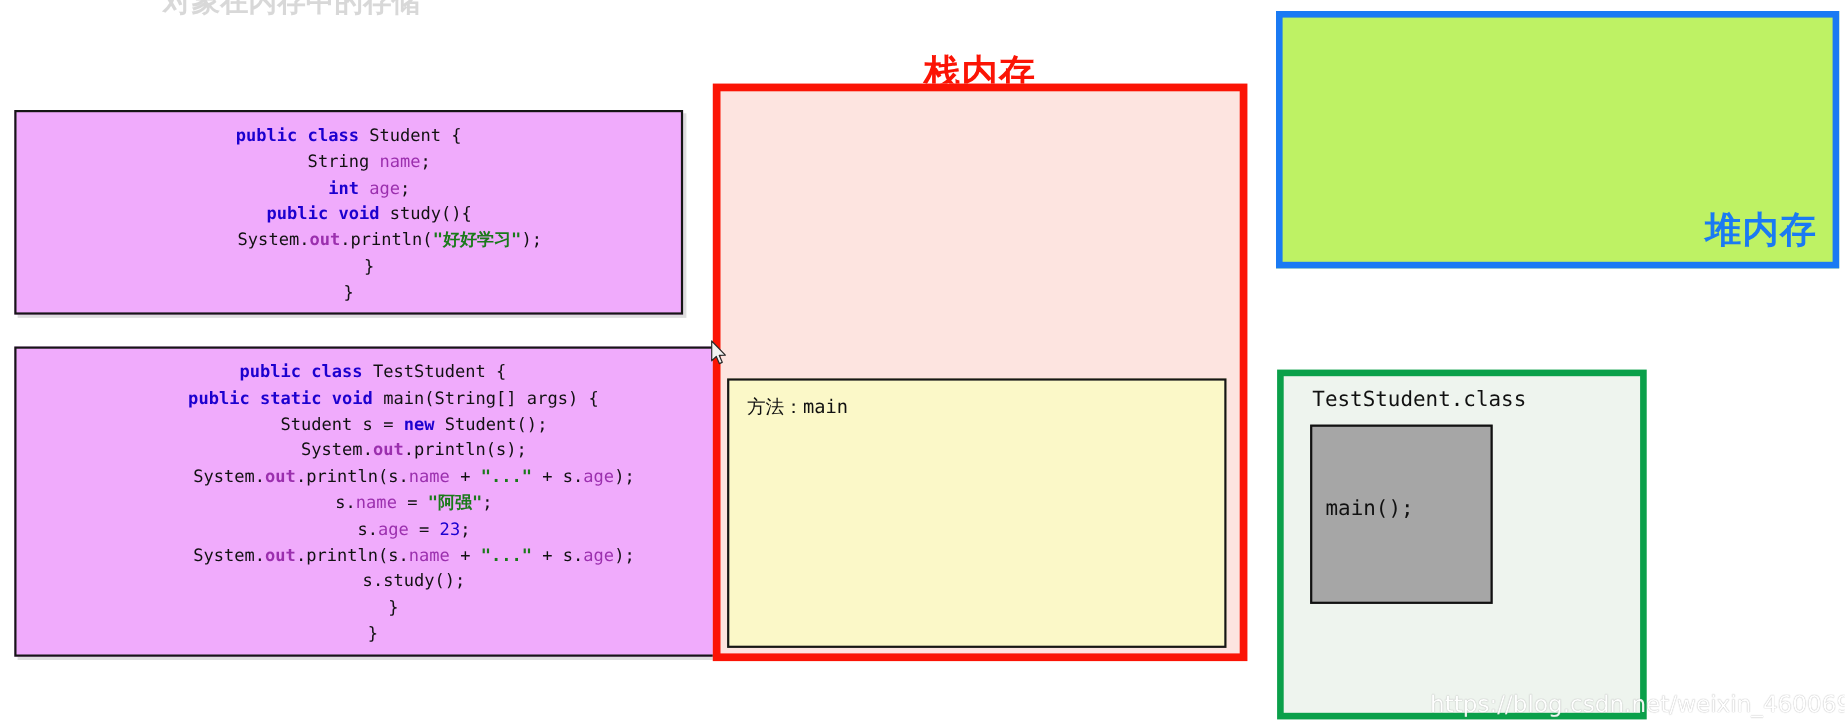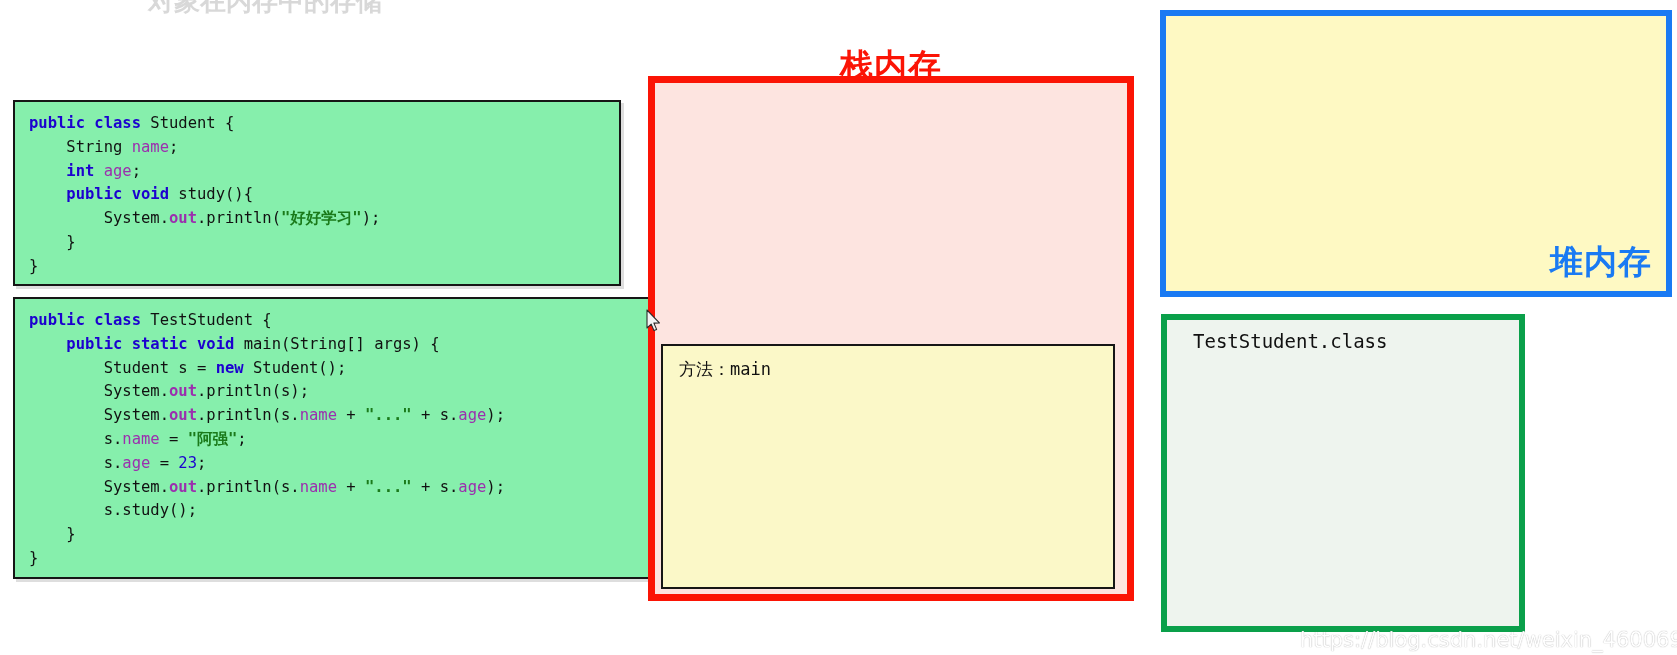--- a/index.html
+++ b/index.html
@@ -24,34 +24,35 @@
     font-size: 26px;
     font-weight: bold;
     color: #b9b9b9;
     white-space: nowrap;
     opacity: .55;
   }
 
   
   .code-box {
     position: absolute;
-    background: #86efac;
+    background: #f0abfc;
     border: 2px solid #161616;
     box-shadow: 3px 3px 0 rgba(0,0,0,.13);
     box-sizing: border-box;
     padding: 10px 14px;
     font-family: "DejaVu Sans Mono", monospace;
     font-size: 15.5px;
     line-height: 23.8px;
     color: #111111;
     white-space: pre;
     overflow: hidden;
+    text-align: center;
   }
   #code-student { left: 13px;  top: 100px; width: 608px; height: 186px; }
-  #code-test    { left: 13px;  top: 297px; width: 652px; height: 282px; }
+  #code-test    { left: 13px;  top: 315px; width: 652px; height: 282px; }
 
   .kw    { color: #1c00cf; font-weight: bold; }      
   .fld   { color: #9b2fae; font-weight: normal; }      
   .outp  { color: #9b2fae; font-weight: bold; } 
   .str   { color: #1a7a1a; font-weight: bold; }      
   .num   { color: #1c00cf; }                          
   .pln   { color: #111111; }
 
   
   #stack-title {
@@ -102,42 +103,42 @@
     height: 24px;
     pointer-events: none;
   }
 
   
   #heap-box {
     position: absolute;
     left: 1160px;
     top: 10px;
     width: 512px;
-    height: 287px;
-    background: #fef9c3;
+    height: 234px;
+    background: #bef264;
     border: 6px solid #1a7af3;
     box-sizing: border-box;
   }
   #heap-label {
     position: absolute;
     right: 14px;
     bottom: 6px;
     font-family: "DejaVu Sans", sans-serif;
     font-size: 33px;
     font-weight: bold;
     color: #1a7af3;
     letter-spacing: 1px;
   }
 
   
   #method-area-box {
     position: absolute;
     left: 1161px;
-    top: 314px;
-    width: 364px;
+    top: 336px;
+    width: 336px;
     height: 318px;
     background: #eef4ee;
     border: 6px solid #0aa04a;
     box-sizing: border-box;
   }
   #method-class-name {
     position: absolute;
     left: 26px;
     top: 10px;
     font-family: "DejaVu Sans Mono", monospace;
@@ -206,15 +207,18 @@
 <svg id="mouse-cursor" viewBox="0 0 16 24">
   <path d="M1 1 L1 19 L5.2 15.1 L8 21.6 L10.6 20.4 L7.9 14.1 L13.4 13.9 Z" fill="#f2f2f2" stroke="#2b2b2b" stroke-width="1.1" stroke-linejoin="round"></path>
 </svg>
 
 <div id="heap-box">
   <div id="heap-label">堆内存</div>
 </div>
 
 <div id="method-area-box">
   <div id="method-class-name">TestStudent.class</div>
+  <div id="method-main-block">
+    <div id="method-main-label">main();</div>
+  </div>
 </div>
 
 <div id="watermark">https://blog.csdn.net/weixin_46006988</div>
 
 </body></html>

